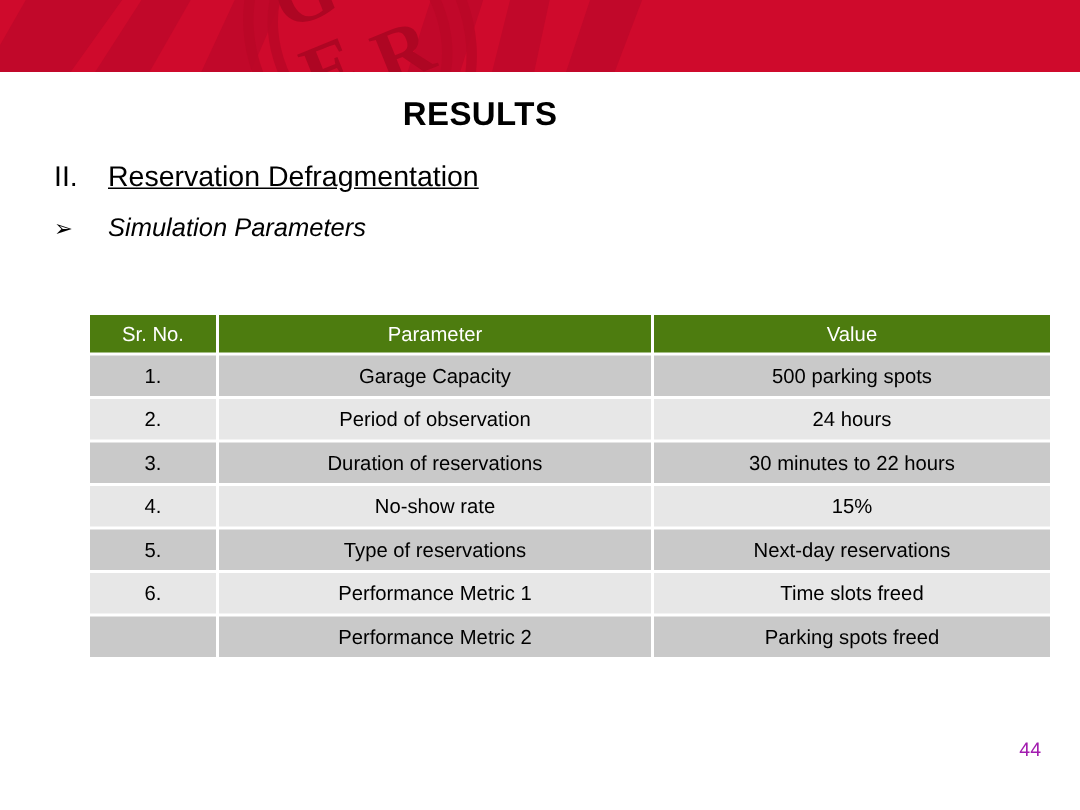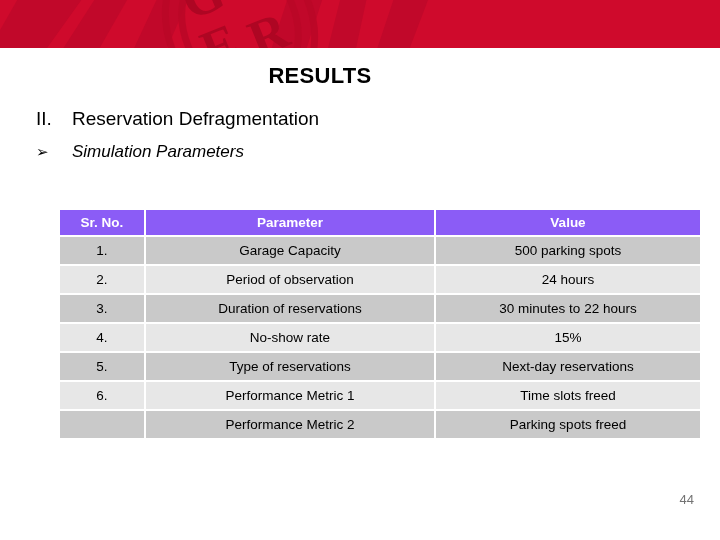--- a/index.html
+++ b/index.html
@@ -71,20 +71,21 @@
     top: 108px;
     width: 660px;
     font-size: 19px;
     white-space: nowrap;
   }
   .bullet-roman .marker {
     display: inline-block;
     width: 36px;
   }
   .bullet-roman .txt {
+    text-decoration: underline;
   }
 
   .bullet-sub {
     position: absolute;
     left: 36px;
     top: 142px;
     width: 660px;
     font-size: 17px;
     font-style: italic;
     white-space: nowrap;
@@ -109,39 +110,39 @@
   .param-table th,
   .param-table td {
     padding: 0;
     height: 27px;
     font-size: 13.5px;
     text-align: center;
     vertical-align: middle;
     font-weight: normal;
   }
   .param-table thead th {
-    background: #8b5cf6;
+    background: #4d7c0f;
     color: #ffffff;
-    font-weight: bold;
+    font-weight: normal;
     height: 25px;
     font-size: 13.5px;
   }
   .col-sr   { width: 84px; }
   .col-par  { width: 288px; }
   .col-val  { width: 264px; }
 
   .param-table tbody tr.odd td  { background: #c9c9c9; }
   .param-table tbody tr.even td { background: #e7e7e7; }
 
   .page-number {
     position: absolute;
     right: 26px;
     top: 492px;
     font-size: 13px;
-    color: #737373;
+    color: #a21caf;
   }
 </style>
 </head>
 <body>
 
 <div class="brand-band">
   <svg class="band-art" viewBox="0 0 470 130" preserveAspectRatio="none" aria-hidden="true">
     <g fill="#c0082a" opacity="0.9">
       <path d="M40 -10 L110 -10 L10 130 L-40 130 Z"></path>
       <path d="M120 -10 L150 -10 L70 130 L30 130 Z"></path>

